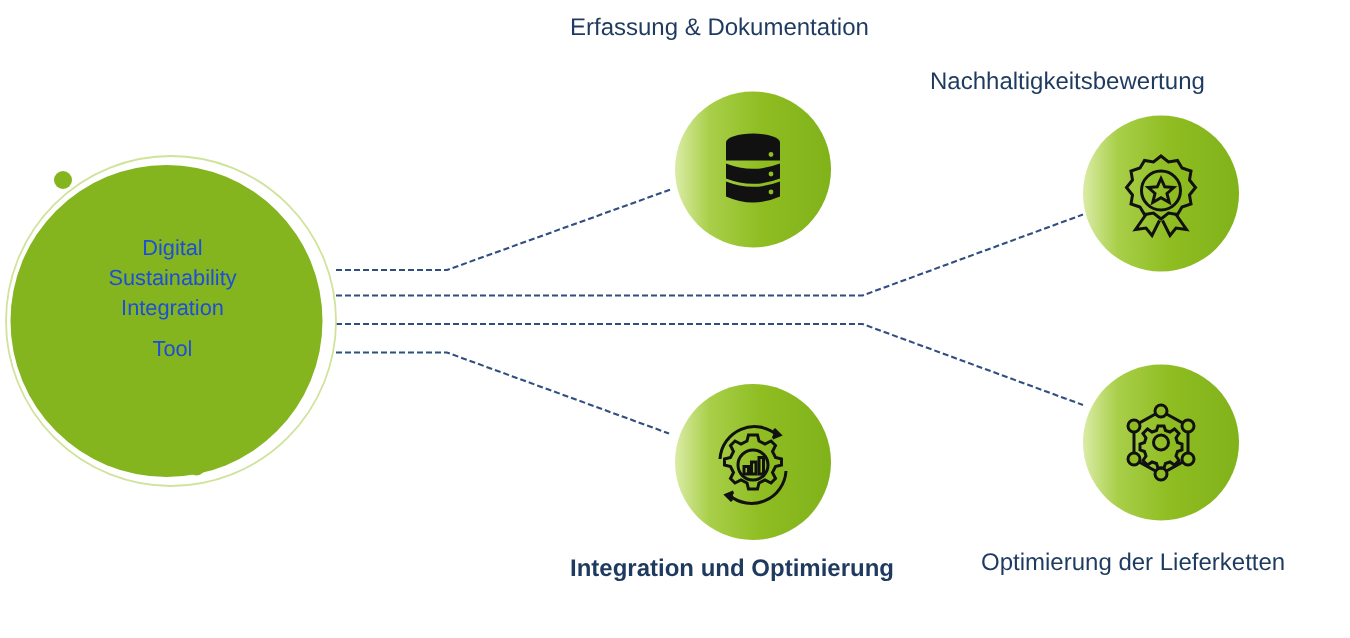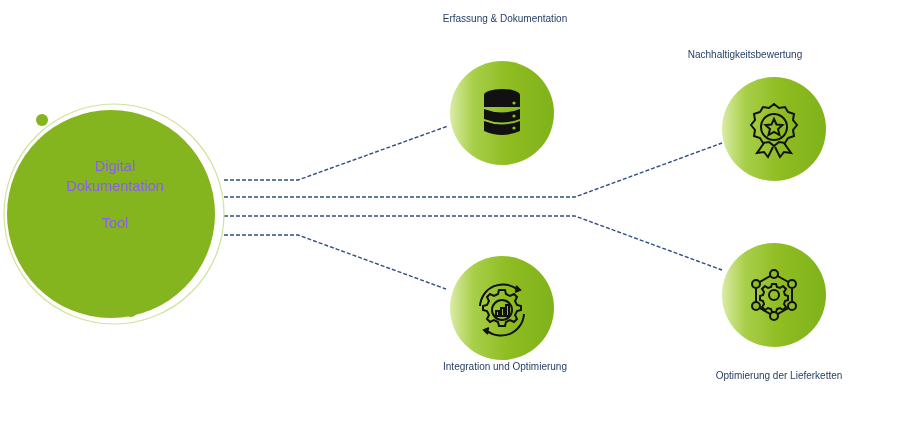--- a/index.html
+++ b/index.html
@@ -1,19 +1,19 @@
 <!DOCTYPE html>
 <html><head>
 <meta charset="utf-8">
 <style>
   html, body { margin:0; padding:0; background:#ffffff; }
   body { width:900px; height:425px; position:relative; overflow:hidden; font-family:"Liberation Sans", sans-serif; }
   .abs { position:absolute; }
-  .label { position:absolute; color:#1f3a5f; font-size:10px; text-align:center; line-height:18px; white-space:nowrap; }
-  .hub-text { position:absolute; color:#8b5cf6; font-size:14.5px; text-align:center; line-height:20px; }
+  .label { position:absolute; color:#1f3a5f; font-size:16px; text-align:left; line-height:18px; white-space:nowrap; }
+  .hub-text { position:absolute; color:#1d4ed8; font-size:14.5px; text-align:center; line-height:20px; }
   .node { position:absolute; width:104px; height:104px; border-radius:50%;
           background: linear-gradient(90deg, #dbeca6 0%, #a9cf4a 22%, #8fbd22 55%, #80b21a 100%); }
   .node svg { position:absolute; left:22px; top:22px; width:60px; height:60px; }
 </style>
 </head>
 <body>
 
 <svg class="abs" style="left:0;top:0" width="900" height="425">
   <polyline points="224,180 298,180 448,126" fill="none" stroke="#2f4f7f" stroke-width="1.4" stroke-dasharray="4,2"></polyline>
   <polyline points="224,197 575,197 722,143" fill="none" stroke="#2f4f7f" stroke-width="1.4" stroke-dasharray="4,2"></polyline>
@@ -23,22 +23,23 @@
 
 <div class="abs" style="left:0;top:0;width:230px;height:330px;">
   <svg class="abs" style="left:0;top:0" width="230" height="330">
     <circle cx="114" cy="214" r="110" fill="none" stroke="#cfe39a" stroke-width="1.2"></circle>
     <circle cx="111" cy="214" r="104" fill="#84b41e"></circle>
     <circle cx="42" cy="120" r="6" fill="#84b41e"></circle>
     <circle cx="131" cy="311" r="6" fill="#84b41e"></circle>
   </svg>
   <div class="hub-text" style="left:40px;top:156px;width:150px;">
     <div>Digital</div>
-    <div>Dokumentation</div>
-    <div style="margin-top:17px">Tool</div>
+    <div>Sustainability</div>
+    <div>Integration</div>
+    <div style="margin-top:7px">Tool</div>
   </div>
 </div>
 
 <div class="label" style="left:380px;top:10px;width:250px;">
   <div>Erfassung &amp; Dokumentation</div>
 </div>
 <div class="node" style="left:450px;top:61px;">
   <svg viewBox="0 0 60 60">
     <ellipse cx="30" cy="12" rx="18" ry="6" fill="#111"></ellipse>
     <rect x="12" y="12" width="36" height="12" fill="#111"></rect>
@@ -69,21 +70,21 @@
     <circle cx="30" cy="32" r="10"></circle>
     <rect x="24" y="33" width="3" height="5"></rect>
     <rect x="29" y="30" width="3" height="8"></rect>
     <rect x="34" y="27" width="3" height="11"></rect>
     <path d="M8 28 A23 23 0 0 1 46 12"></path>
     <path d="M52 36 A23 23 0 0 1 14 52"></path>
     <path d="M44 8 l4 4-5 2" fill="#111"></path>
     <path d="M16 56 l-4-4 5-2" fill="#111"></path>
   </svg>
 </div>
-<div class="label" style="left:380px;top:358px;width:250px;">
+<div class="label" style="left:380px;top:371px;width:250px;font-weight:bold;">
   <div>Integration und Optimierung</div>
 </div>
 
 <div class="node" style="left:722px;top:243px;">
   <svg viewBox="0 0 60 60" fill="none" stroke="#111" stroke-width="2">
     <path d="M30 9 L48 19 L48 41 L30 51 L12 41 L12 19 Z"></path>
     <circle cx="30" cy="9" r="4" fill="#8fbd22"></circle>
     <circle cx="48" cy="19" r="4" fill="#8fbd22"></circle>
     <circle cx="48" cy="41" r="4" fill="#8fbd22"></circle>
     <circle cx="30" cy="51" r="4" fill="#8fbd22"></circle>

